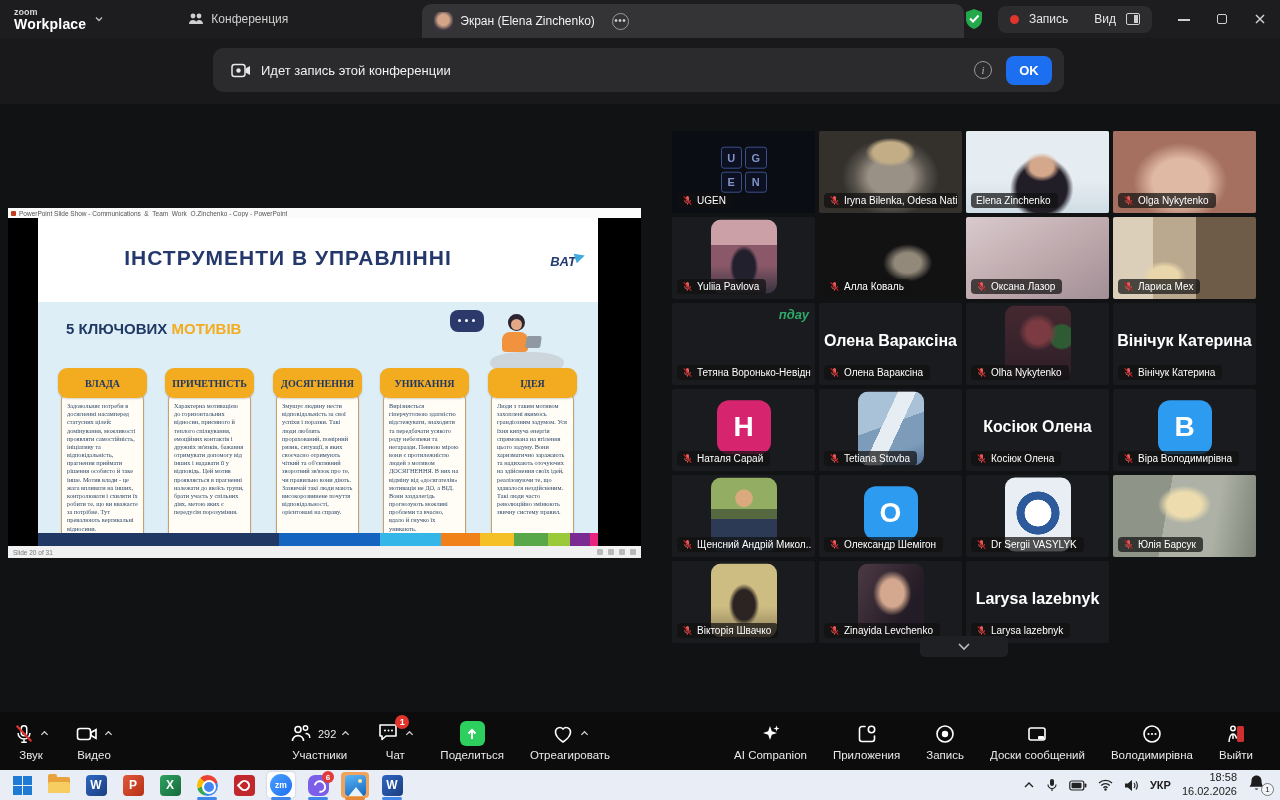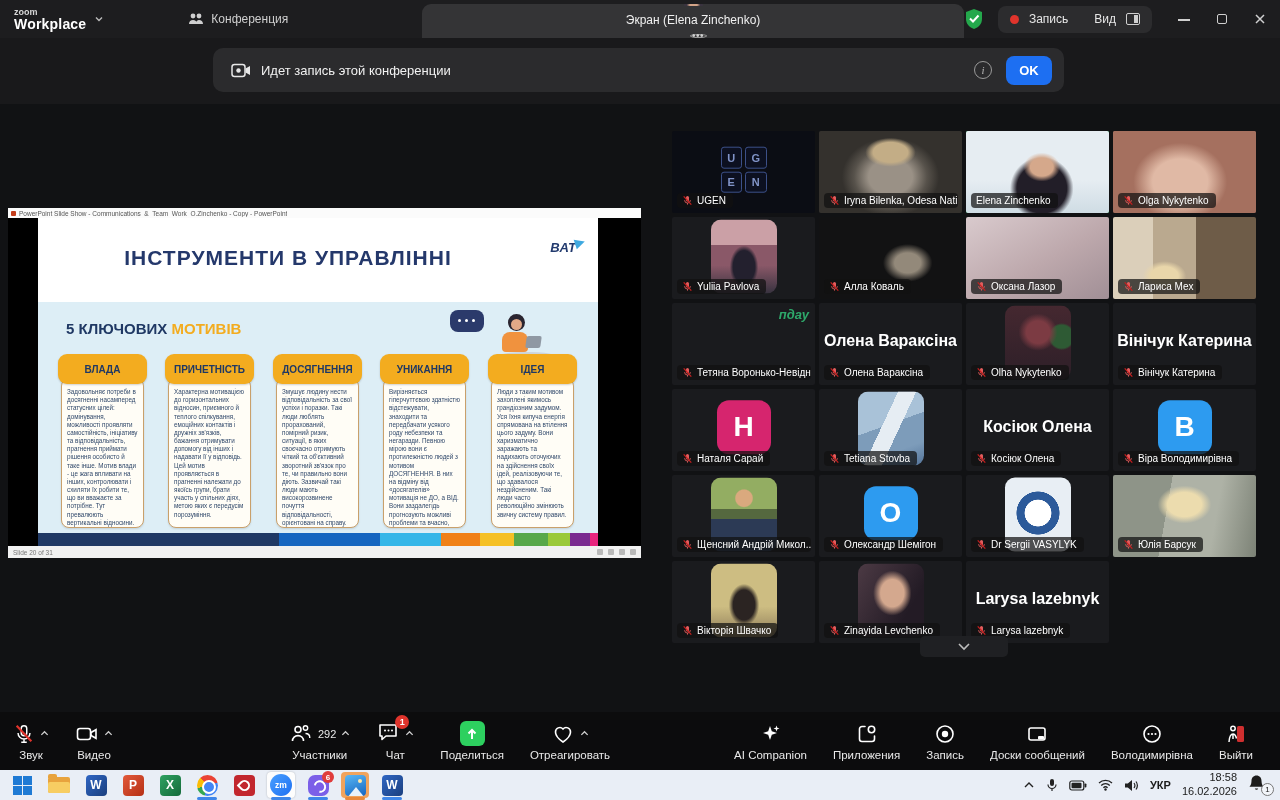--- a/index.html
+++ b/index.html
@@ -9,21 +9,21 @@
 
   
   .titlebar { position:absolute; top:0; left:0; width:100%; height:38px; background:#1d1d1f; display:flex; align-items:center; }
   .brand { display:flex; align-items:center; margin-left:14px; gap:8px; }
   .brand .zlines { color:#fff; line-height:1; }
   .brand .z1 { font-size:9px; font-weight:bold; color:#d8d8d8; display:block; }
   .brand .z2 { font-size:14px; font-weight:bold; display:block; letter-spacing:.2px; }
   .chev { width:10px; height:10px; }
   .tab { display:flex; align-items:center; gap:7px; color:#cfcfcf; font-size:12px; padding:0 14px; height:38px; }
   .tab.conference { margin-left:70px; }
-  .tab.screen { margin-left:120px; background:#343436; border-radius:9px 9px 0 0; color:#f0f0f0; height:34px; margin-top:4px; padding:0 12px;flex-direction:column; }
+  .tab.screen { margin-left:120px; background:#343436; border-radius:9px 9px 0 0; color:#f0f0f0; height:34px; margin-top:4px; padding:0 12px; }
   .tab-avatar { width:19px; height:19px; border-radius:5px; background:radial-gradient(circle at 50% 42%, #d3a487 0 38%, #3a3340 70%); }
   .tab-ellipsis { width:17px; height:17px; border:1.4px solid #9a9a9a; border-radius:50%; display:flex; align-items:center; justify-content:center; margin-left:10px; color:#cfcfcf; font-size:10px; line-height:0; letter-spacing:.5px; }
   .tb-right { margin-left:auto; display:flex; align-items:center; gap:14px; margin-right:14px; }
   .pill { background:#2c2c2e; border-radius:8px; height:27px; display:flex; align-items:center; gap:10px; padding:0 12px; }
   .rec-dot { width:9px; height:9px; border-radius:50%; background:#e0342c; }
   .pill .lbl { color:#e6e6e6; font-size:12px; }
   .view-icon { width:14px; height:12px; border:1.4px solid #cfcfcf; border-radius:2px; position:relative; }
   .view-icon::after { content:""; position:absolute; right:1px; top:1px; bottom:1px; width:4px; background:#cfcfcf; }
   .winbtns { display:flex; align-items:center; gap:26px; margin-left:12px; }
   .winbtn { width:12px; height:12px; position:relative; }
@@ -43,26 +43,26 @@
   .share { position:absolute; left:8px; top:208px; width:633px; height:350px; background:#000; }
   .ppt-titlebar { position:absolute; top:0; left:0; width:100%; height:10px; background:#fbfbfb; display:flex; align-items:center; gap:3px; padding:0 3px; }
   .ppt-ico { width:5px; height:5px; background:#c43e1c; border-radius:1px; flex:0 0 auto; }
   .ppt-titlebar span { font-size:6.5px; color:#555; white-space:nowrap; overflow:hidden; }
   .ppt-status { position:absolute; bottom:0; left:0; width:100%; height:12px; background:#f1f1f1; display:flex; align-items:center; padding:0 5px; }
   .ppt-status .sl { font-size:6.5px; color:#777; }
   .ppt-status .sicons { margin-left:auto; display:flex; gap:5px; }
   .ppt-status .sicons i { width:6px; height:6px; background:#b9b9b9; display:block; border-radius:1px; }
   .slide { position:absolute; left:30px; top:10px; width:560px; height:328px; background:#fff; }
   .slide-title { position:absolute; top:28px; left:40px; width:420px; text-align:center; font-size:21px; font-weight:800; letter-spacing:1px; color:#24386b; }
-  .bat-logo { position:absolute; top:22px; right:22px; font-size:13px; font-weight:800; color:#223a6e; font-style:italic; }
+  .bat-logo { position:absolute; top:36px; right:22px; font-size:13px; font-weight:800; color:#223a6e; font-style:italic; }
   .bat-logo::after { content:""; position:absolute; right:-9px; top:-2px; width:0; height:0; border-left:10px solid #3fa9e0; border-top:5px solid transparent; border-bottom:5px solid transparent; transform:rotate(-18deg); }
   .slide-blue { position:absolute; left:0; top:84px; width:100%; height:231px; background:#ddeef6;padding-left:15px; }
   .subtitle { position:absolute; left:28px; top:18px; font-size:15px; font-weight:800; color:#1f3864; }
   .subtitle .accent { color:#f3ac1f; }
-  .cards { position:absolute; left:0; top:0; width:100%; height:100%; }
+  .cards { position:absolute; left:0; top:14px; width:100%; height:100%;font-family:Liberation Serif, serif; }
   .mcard { position:absolute; width:89px; }
   .mcard .mhead { position:relative; z-index:2; height:30px; background:#f3ac1f; border-radius:9px; display:flex; align-items:center; justify-content:center; font-weight:800; font-size:10px; color:#1f3864; box-shadow:0 1px 2px rgba(0,0,0,.18); }
   .mcard .mbody { position:relative; margin:-6px 3px 0 3px; background:#fffdf6; border:1px solid #c9a06b; border-radius:8px; padding:9px 5px 5px 5px; font-size:6.3px; line-height:1.3; color:#31496b; height:150px; overflow:hidden; box-shadow:0 1px 2px rgba(0,0,0,.12); }
   .strip { position:absolute; left:0; bottom:0; width:100%; height:13px; display:flex; }
   .strip i { display:block; height:100%; }
   
   .illu { position:absolute; right:18px; top:2px; width:130px; height:78px; }
   .illu .bubble { position:absolute; left:0; top:6px; width:34px; height:22px; background:#2b3a6b; border-radius:8px; }
   .illu .bubble::after { content:""; position:absolute; left:6px; bottom:-5px; border:5px solid transparent; border-top-color:#2b3a6b; }
   .illu .bubble i { position:absolute; top:9px; width:3px; height:3px; border-radius:50%; background:#fff; }

